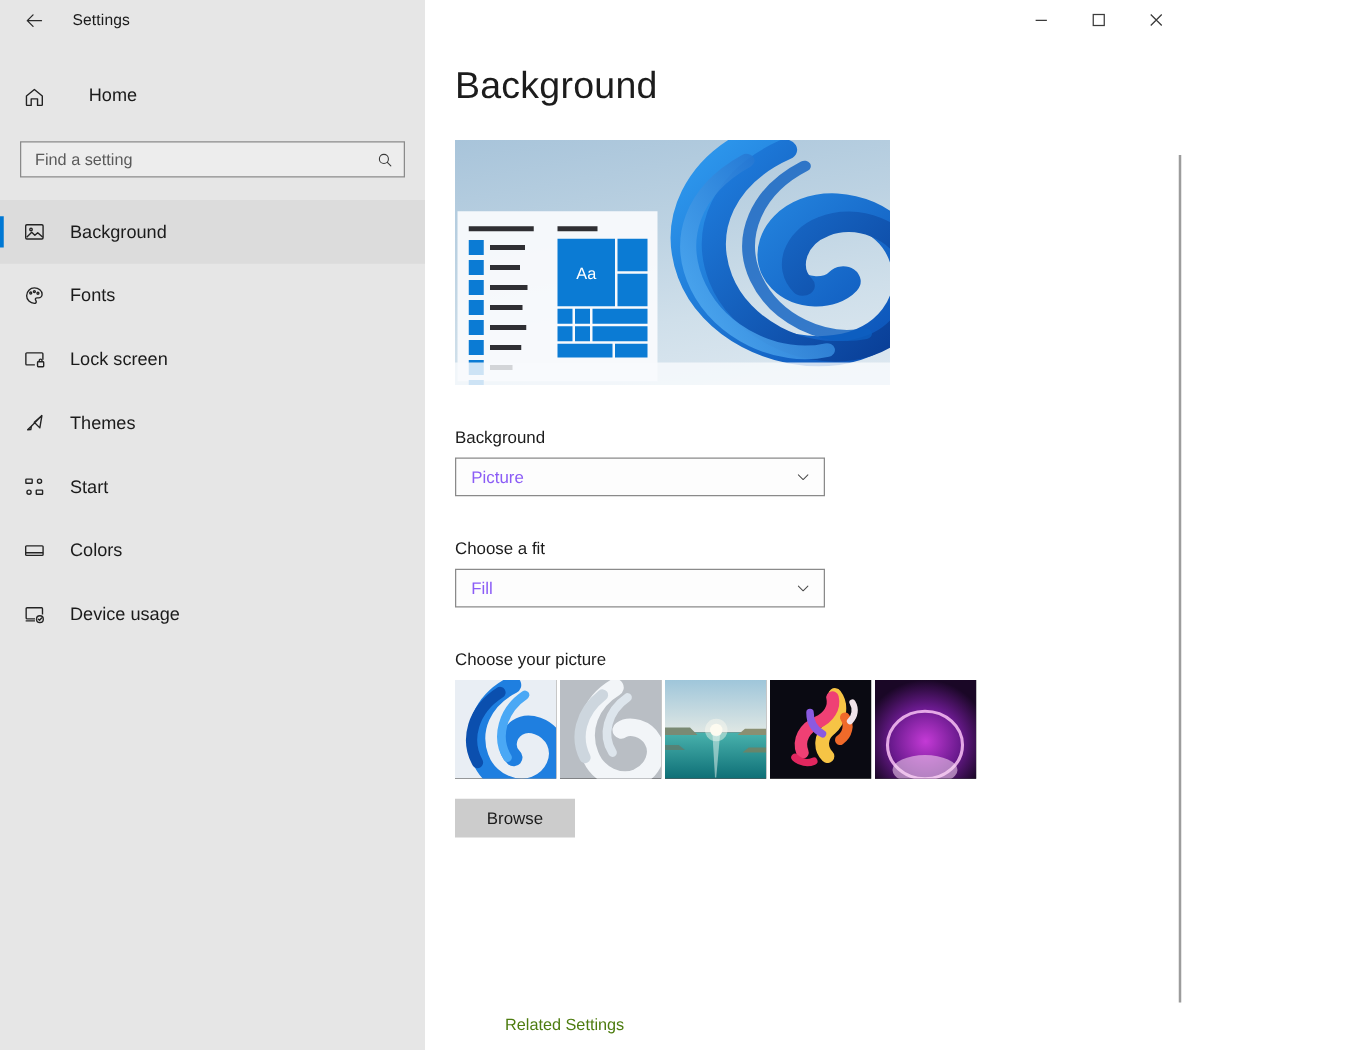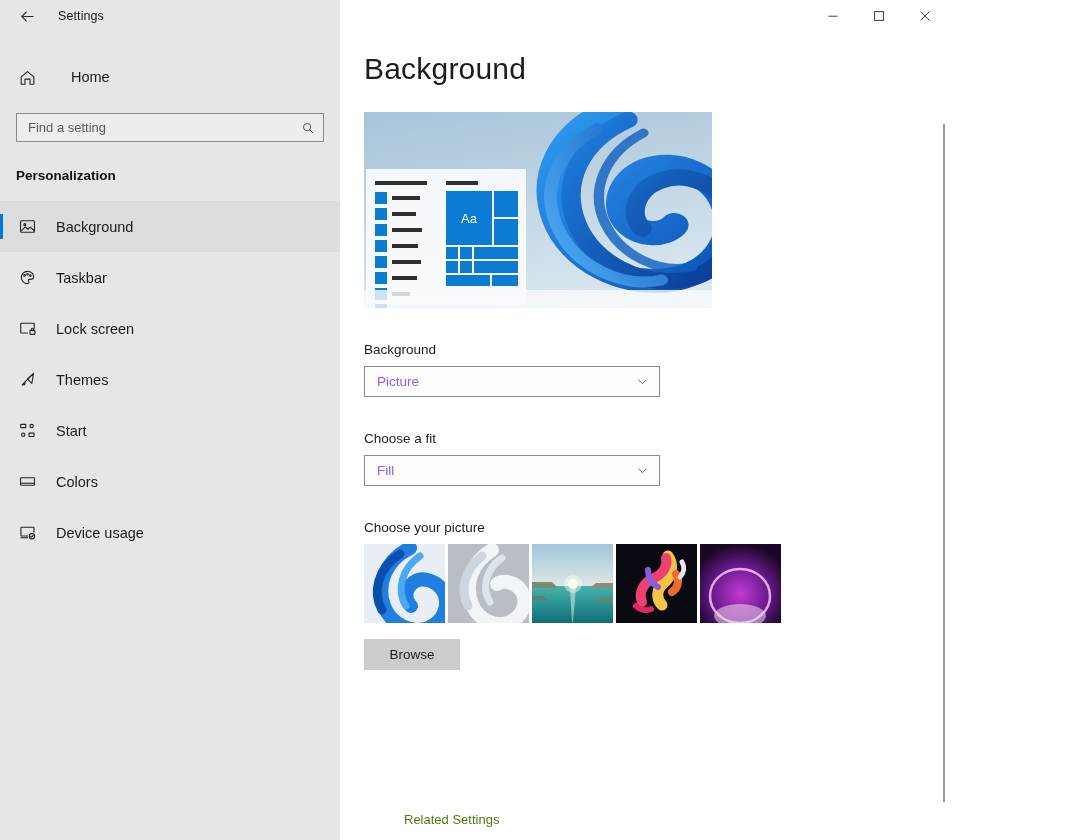--- a/index.html
+++ b/index.html
@@ -296,21 +296,20 @@
     <div class="search-wrap">
       <input type="text" placeholder="Find a setting" style="">
       <span class="search-ico">
         <svg width="14" height="14" viewBox="0 0 24 24" fill="none" stroke="currentColor" stroke-width="1.5">
           <circle cx="10.5" cy="10.5" r="6.2"></circle>
           <path d="M15.2 15.2 20 20" stroke-linecap="round"></path>
         </svg>
       </span>
     </div>
 
-    <div class="section-title">Personalization</div>
 
     <div class="nav-list">
 
       <div class="nav-item selected">
         <span class="nav-ico">
           <svg width="19" height="19" viewBox="0 0 24 24" fill="none" stroke="currentColor" stroke-width="1.4">
             <rect x="3.2" y="4.8" width="17.6" height="14.4" rx="1.2"></rect>
             <circle cx="8.6" cy="9.6" r="1.25"></circle>
             <path d="m4.2 17.4 5.1-5 3.2 3.1 2.9-2.7 5.1 4.6" stroke-linejoin="round"></path>
           </svg>
@@ -320,21 +319,21 @@
 
       <div class="nav-item">
         <span class="nav-ico">
           <svg width="19" height="19" viewBox="0 0 24 24" fill="none" stroke="currentColor" stroke-width="1.4">
             <path d="M12 4.2a7.8 7.8 0 0 0 0 15.6c1.3 0 1.9-.8 1.9-1.7 0-1.1-.9-1.5-.9-2.4 0-.8.7-1.4 1.6-1.4h1.6a3.6 3.6 0 0 0 3.6-3.6C19.8 7.2 16.4 4.2 12 4.2Z"></path>
             <circle cx="8.3" cy="9.4" r="1"></circle>
             <circle cx="12" cy="7.9" r="1"></circle>
             <circle cx="15.6" cy="9.6" r="1"></circle>
           </svg>
         </span>
-        <span class="nav-txt">Taskbar</span>
+        <span class="nav-txt">Fonts</span>
       </div>
 
       <div class="nav-item">
         <span class="nav-ico">
           <svg width="19" height="19" viewBox="0 0 24 24" fill="none" stroke="currentColor" stroke-width="1.4">
             <path d="M20.6 12.4V6.4a1 1 0 0 0-1-1H4.4a1 1 0 0 0-1 1v10.2a1 1 0 0 0 1 1h8.1"></path>
             <rect x="15.2" y="14.4" width="6.2" height="5" rx=".7"></rect>
             <path d="M16.9 14.4v-1.3a1.4 1.4 0 0 1 2.8 0v1.3"></path>
           </svg>
         </span>

